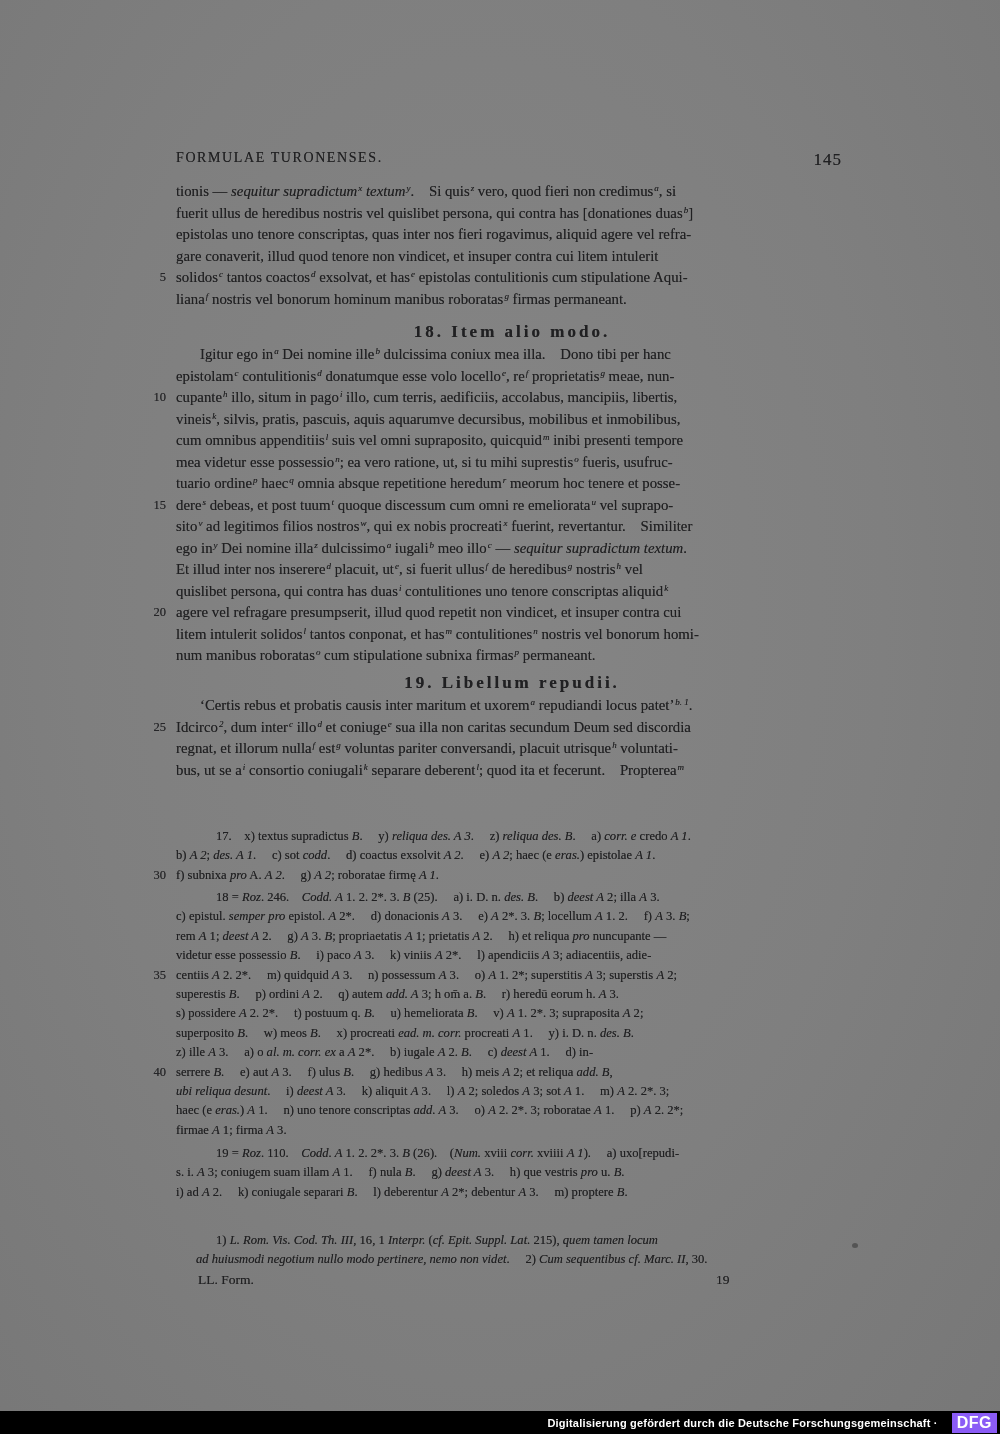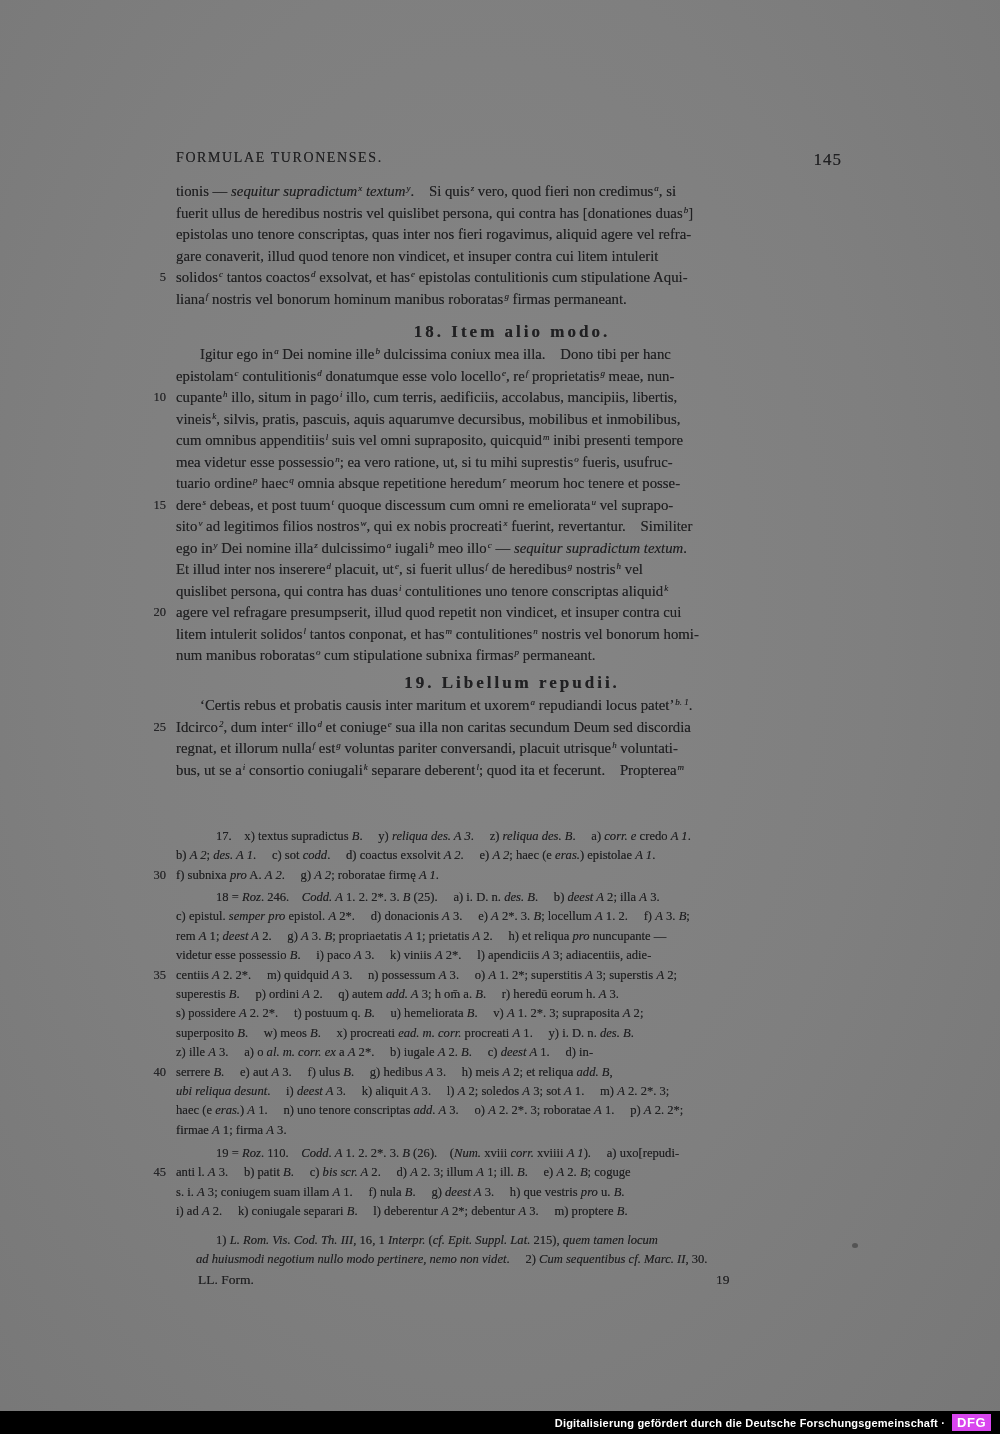--- a/index.html
+++ b/index.html
@@ -30,28 +30,28 @@
     font-size:12.5px;letter-spacing:0;color:#252528;
   }
   sup{font-size:9px;font-style:italic;vertical-align:baseline;position:relative;top:-5px;margin-left:1px;}
   em{font-style:italic;}
   .footer-row{height:20px;font-size:13.5px;text-decoration:underline;}
   .footer-row .sig{position:absolute;left:22px;}
   .footer-row .sheet{position:absolute;left:540px;}
   .speck{position:absolute;left:852px;top:1243px;width:6px;height:5px;border-radius:50%;background:#3a3a3a;opacity:.6;}
   .bottom-bar{
     position:absolute;left:0;right:0;top:1411px;height:23px;background:#000;
-    display:flex;align-items:center;justify-content:flex-end;gap:7px;
-    padding-right:9px;box-sizing:border-box;
+    display:flex;align-items:center;justify-content:flex-end;gap:14px;
+    padding-right:3px;box-sizing:border-box;
     font-family:"Liberation Sans","DejaVu Sans",sans-serif;
     text-shadow:none;
   }
   .bottom-bar .credit{color:#fff;font-size:11px;font-weight:600;letter-spacing:.2px;}
   .bottom-bar .dfg{
-    background:#d946ef;color:#fff;font-weight:700;font-size:13px;
+    background:#8b5cf6;color:#fff;font-weight:700;font-size:16px;
     padding:2px 5px;line-height:1;letter-spacing:.5px;
   }
 </style>
 </head>
 <body>
 
 <div class="page">
 
   <header class="running-head">
     <span class="title">FORMULAE TURONENSES.</span>
@@ -114,21 +114,20 @@
         <div class="line">superposito <em>B</em>.   w) meos <em>B</em>.   x) procreati <em>ead. m. corr.</em> procreati <em>A</em> 1.   y) i. D. n. <em>des. B</em>.</div>
         <div class="line">z) ille <em>A</em> 3.   a) o <em>al. m. corr. ex</em> a <em>A</em> 2*.   b) iugale <em>A</em> 2. <em>B</em>.   c) <em>deest A</em> 1.   d) in-</div>
         <div class="line"><span class="lineno">40</span>serrere <em>B</em>.   e) aut <em>A</em> 3.   f) ulus <em>B</em>.   g) hedibus <em>A</em> 3.   h) meis <em>A</em> 2; et reliqua <em>add. B</em>,</div>
         <div class="line"><em>ubi reliqua desunt</em>.   i) <em>deest A</em> 3.   k) aliquit <em>A</em> 3.   l) <em>A</em> 2; soledos <em>A</em> 3; sot <em>A</em> 1.   m) <em>A</em> 2. 2*. 3;</div>
         <div class="line">haec (e <em>eras.</em>) <em>A</em> 1.   n) uno tenore conscriptas <em>add. A</em> 3.   o) <em>A</em> 2. 2*. 3; roboratae <em>A</em> 1.   p) <em>A</em> 2. 2*;</div>
         <div class="line">firmae <em>A</em> 1; firma <em>A</em> 3.</div>
       </section>
 
     <section class="app" style="top:1144px">
         <div class="line">19 = <em>Roz</em>. 110.  <em>Codd. A</em> 1. 2. 2*. 3. <em>B</em> (26).  (<em>Num.</em> xviii <em>corr.</em> xviiii <em>A 1</em>).   a) uxo[repudi-</div>
-        <div class="line"><span class="lineno">45</span>anti l. <em>A</em> 3.   b) patit <em>B</em>.   c) <em>bis scr. A</em> 2.   d) <em>A</em> 2. 3; illum <em>A</em> 1; ill. <em>B</em>.   e) <em>A</em> 2. <em>B</em>; coguge</div>
         <div class="line">s. i. <em>A</em> 3; coniugem suam illam <em>A</em> 1.   f) nula <em>B</em>.   g) <em>deest A</em> 3.   h) que vestris <em>pro</em> u. <em>B</em>.</div>
         <div class="line">i) ad <em>A</em> 2.   k) coniugale separari <em>B</em>.   l) deberentur <em>A</em> 2*; debentur <em>A</em> 3.   m) proptere <em>B</em>.</div>
       </section>
 
     <section class="app fn" style="top:1231px">
         <div class="line">1) <em>L. Rom. Vis. Cod. Th. III</em>, 16, 1 <em>Interpr.</em> (<em>cf. Epit. Suppl. Lat.</em> 215), <em>quem tamen locum</em></div>
         <div class="line"><em>ad huiusmodi negotium nullo modo pertinere, nemo non videt</em>.   2) <em>Cum sequentibus cf. Marc. II</em>, 30.</div>
       </section>
 
     <div class="footer-row" style="top:1272px">

